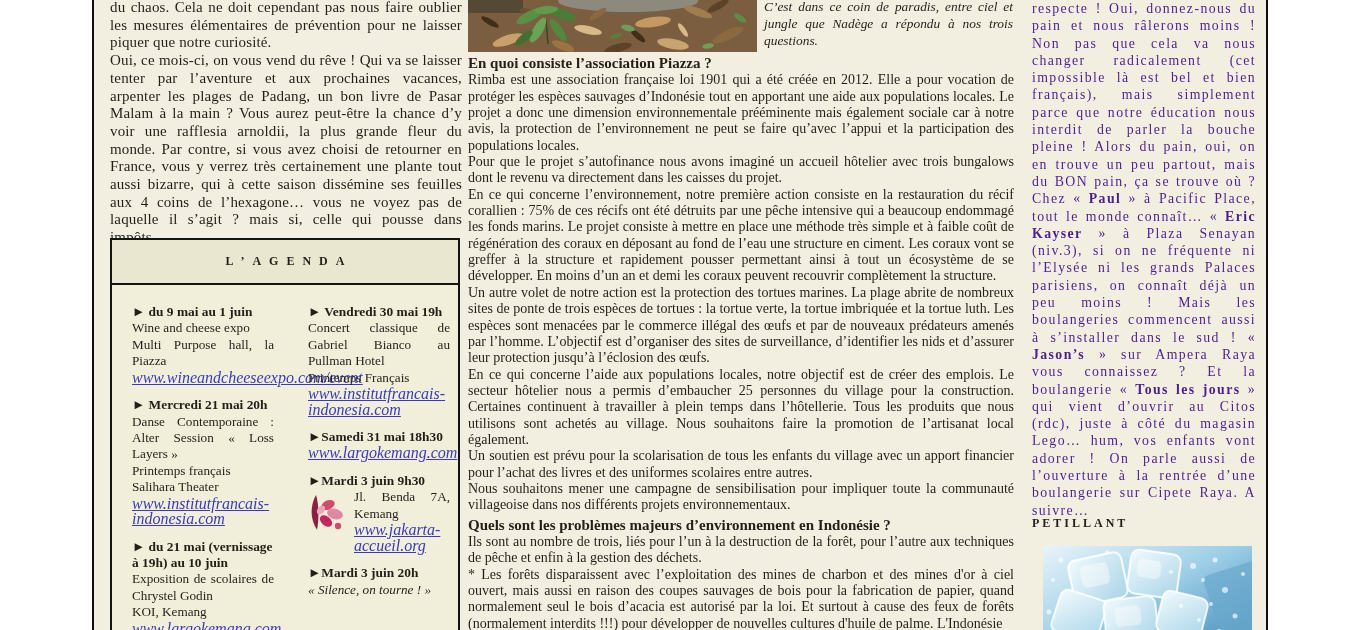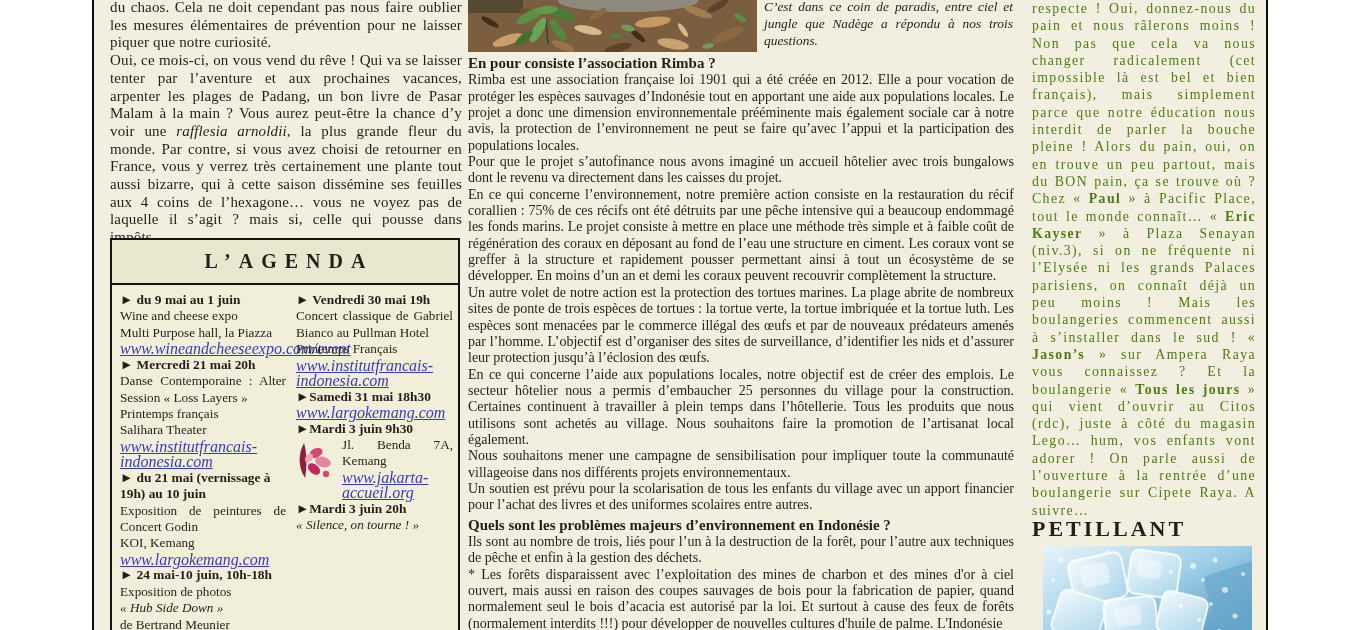--- a/index.html
+++ b/index.html
@@ -14,35 +14,35 @@
   .vrule { position:absolute; top:0; height:630px; width:2px; background:#0c0c0c; }
   .vrule.left  { left:92px; }
   .vrule.right { left:1266px; }
 
   
   #intro {
     position:absolute; left:110px; top:-1px; width:352px;
     font-size:15px; line-height:17.7px; text-align:justify; letter-spacing:.15px;
   }
   #intro p { margin:0; }
-  .it { font-style:italic; }
+  .it { }
 
   
   #agenda {
     position:absolute; left:110px; top:238px; width:350px; height:420px;
     border:2px solid #141414; background:#f1eeda;
   }
   #agenda-header {
     height:45px; border-bottom:2px solid #141414; background:#eae7d1;
     display:flex; align-items:center; justify-content:center;
-    font-weight:bold; font-size:20px; letter-spacing:8px; padding-left:8px;
+    font-weight:bold; font-size:12px; letter-spacing:8px; padding-left:8px;
   }
   #agenda-cols { display:flex; gap:10px; padding:7px 5px 0 8px; }
   .ag-col { width:166px; font-size:13.2px; line-height:16.4px; }
-  .ag-item { margin:0; }
+  .ag-item { margin:12px; }
   .ag-line { text-align:justify; }
   .ag-date { font-weight:bold; text-align:left; font-size:13.4px; }
   .ag-italic { font-style:italic; }
   a.ag-link {
     display:block; color:#3939c4; font-style:italic; text-decoration:underline;
     font-size:16px; line-height:15.5px; text-align:left;
   }
   .ag-logo { float:left; width:40px; height:48px; margin:2px 6px 0 0; }
 
   
@@ -56,26 +56,26 @@
     position:absolute; left:468px; top:52px; width:546px;
     font-size:14px; line-height:16.35px; text-align:justify;
   }
   #article h3 { font-size:15px; margin:3px 0 1px 0; text-align:left; }
   #article p { margin:0; }
 
   
   #right-col {
     position:absolute; left:1032px; top:0; width:224px;
     font-size:13.8px; line-height:17.3px; letter-spacing:1.4px; text-align:justify;
-    color:#4d7c0f;
+    color:#4c1d95;
   }
   .rc-bold { font-weight:bold; }
   #petillant-title {
     position:absolute; left:1032px; top:516px;
-    font-weight:bold; font-size:22px; letter-spacing:3px;
+    font-weight:bold; font-size:12px; letter-spacing:3px;
   }
   #ice-photo { position:absolute; left:1043px; top:546px; width:209px; height:110px; overflow:hidden; }
   #ice-photo svg { display:block; }
 </style>
 </head>
 <body>
 
 <div class="page-bg"></div>
 <div class="vrule left"></div>
 <div class="vrule right"></div>
@@ -97,21 +97,21 @@
         </div>
         <div class="ag-item">
           <div class="ag-line ag-date">► Mercredi 21 mai 20h</div>
           <div class="ag-line ag-plain">Danse Contemporaine : Alter Session « Loss Layers »</div>
           <div class="ag-line ag-plain">Printemps français</div>
           <div class="ag-line ag-plain">Salihara Theater</div>
           <a class="ag-line ag-link" href="#">www.institutfrancais-indonesia.com</a>
         </div>
         <div class="ag-item">
           <div class="ag-line ag-date">► du 21 mai (vernissage à 19h) au 10 juin</div>
-          <div class="ag-line ag-plain">Exposition de peintures de Concert Godin</div>
+          <div class="ag-line ag-plain">Exposition de scolaires de Chrystel Godin</div>
           <div class="ag-line ag-plain">KOI, Kemang</div>
           <a class="ag-line ag-link" href="#">www.largokemang.com</a>
         </div>
         <div class="ag-item">
           <div class="ag-line ag-date">► 24 mai-10 juin, 10h-18h</div>
           <div class="ag-line ag-plain">Exposition de photos</div>
           <div class="ag-line ag-italic">« Hub Side Down »</div>
           <div class="ag-line ag-plain">de Bertrand Meunier</div>
           <div class="ag-line ag-plain">Salihara Gallery</div>
         </div>
@@ -178,28 +178,28 @@
     </g>
     <ellipse cx="160" cy="28" rx="7" ry="3" fill="#6e9e58" transform="rotate(15 160 28)"></ellipse>
     <ellipse cx="148" cy="36" rx="6" ry="2.5" fill="#557f3e" transform="rotate(-20 148 36)"></ellipse>
     <ellipse cx="272" cy="18" rx="7" ry="3" fill="#5f8c48" transform="rotate(35 272 18)"></ellipse>
     <ellipse cx="240" cy="46" rx="6" ry="2.5" fill="#6e9e58" transform="rotate(-10 240 46)"></ellipse>
   </svg>
 </div>
 <div id="photo-caption">C’est dans ce coin de paradis, entre ciel et jungle que Nadège a répondu à nos trois questions.</div>
 
 <div id="article">
-  <h3>En pour consiste l’association Rimba ?</h3>
+  <h3>En quoi consiste l’association Piazza ?</h3>
   <p>Rimba est une association française loi 1901 qui a été créée en 2012. Elle a pour vocation de protéger les espèces sauvages d’Indonésie tout en apportant une aide aux populations locales. Le projet a donc une dimension environnementale prééminente mais également sociale car à notre avis, la protection de l’environnement ne peut se faire qu’avec l’appui et la participation des populations locales.</p>
   <p>Pour que le projet s’autofinance nous avons imaginé un accueil hôtelier avec trois bungalows dont le revenu va directement dans les caisses du projet.</p>
   <p>En ce qui concerne l’environnement, notre première action consiste en la restauration du récif corallien : 75% de ces récifs ont été détruits par une pêche intensive qui a beaucoup endommagé les fonds marins. Le projet consiste à mettre en place une méthode très simple et à faible coût de régénération des coraux en déposant au fond de l’eau une structure en ciment. Les coraux vont se greffer à la structure et rapidement pousser permettant ainsi à tout un écosystème de se développer. En moins d’un an et demi les coraux peuvent recouvrir complètement la structure.</p>
   <p>Un autre volet de notre action est la protection des tortues marines. La plage abrite de nombreux sites de ponte de trois espèces de tortues : la tortue verte, la tortue imbriquée et la tortue luth. Les espèces sont menacées par le commerce illégal des œufs et par de nouveaux prédateurs amenés par l’homme. L’objectif est d’organiser des sites de surveillance, d’identifier les nids et d’assurer leur protection jusqu’à l’éclosion des œufs.</p>
   <p>En ce qui concerne l’aide aux populations locales, notre objectif est de créer des emplois. Le secteur hôtelier nous a permis d’embaucher 25 personnes du village pour la construction. Certaines continuent à travailler à plein temps dans l’hôtellerie. Tous les produits que nous utilisons sont achetés au village. Nous souhaitons faire la promotion de l’artisanat local également.</p>
+  <p>Un soutien est prévu pour la scolarisation de tous les enfants du village avec un apport financier pour l’achat des livres et des uniformes scolaires entre autres.</p>
   <p>Nous souhaitons mener une campagne de sensibilisation pour impliquer toute la communauté villageoise dans nos différents projets environnementaux.</p>
-  <p>Un soutien est prévu pour la scolarisation de tous les enfants du village avec un apport financier pour l’achat des livres et des uniformes scolaires entre autres.</p>
   <h3>Quels sont les problèmes majeurs d’environnement en Indonésie ?</h3>
   <p>Ils sont au nombre de trois, liés pour l’un à la destruction de la forêt, pour l’autre aux techniques de pêche et enfin à la gestion des déchets.</p>
   <p>* Les forêts disparaissent avec l’exploitation des mines de charbon et des mines d'or à ciel ouvert, mais aussi en raison des coupes sauvages de bois pour la fabrication de papier, quand normalement seul le bois d’acacia est autorisé par la loi. Et surtout à cause des feux de forêts (normalement interdits !!!) pour développer de nouvelles cultures d'huile de palme. L'Indonésie</p>
 </div>
 
 <div id="right-col"><span>respecte ! Oui, donnez-nous du pain et nous râlerons moins ! Non pas que cela va nous changer radicalement (cet impossible là est bel et bien français), mais simplement parce que notre éducation nous interdit de parler la bouche pleine ! Alors du pain, oui, on en trouve un peu partout, mais du BON pain, ça se trouve où ? Chez « </span><span class="rc-bold">Paul</span><span> » à Pacific Place, tout le monde connaît… « </span><span class="rc-bold">Eric Kayser</span><span> » à Plaza Senayan (niv.3), si on ne fréquente ni l’Elysée ni les grands Palaces parisiens, on connaît déjà un peu moins ! Mais les boulangeries commencent aussi à s’installer dans le sud ! « </span><span class="rc-bold">Jason’s</span><span> » sur Ampera Raya vous connaissez ? Et la boulangerie « </span><span class="rc-bold">Tous les jours</span><span> » qui vient d’ouvrir au Citos (rdc), juste à côté du magasin Lego… hum, vos enfants vont adorer ! On parle aussi de l’ouverture à la rentrée d’une boulangerie sur Cipete Raya. A suivre…</span></div>
 <div id="petillant-title">PETILLANT</div>
 <div id="ice-photo">
   <svg width="209" height="110" viewBox="0 0 209 110" preserveAspectRatio="none">
     <defs>

